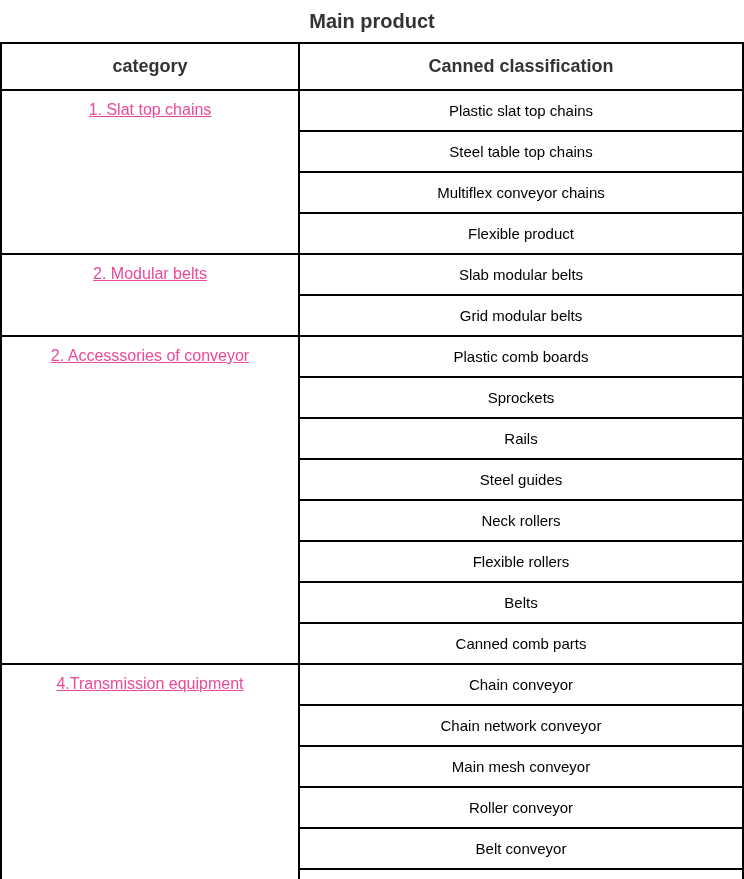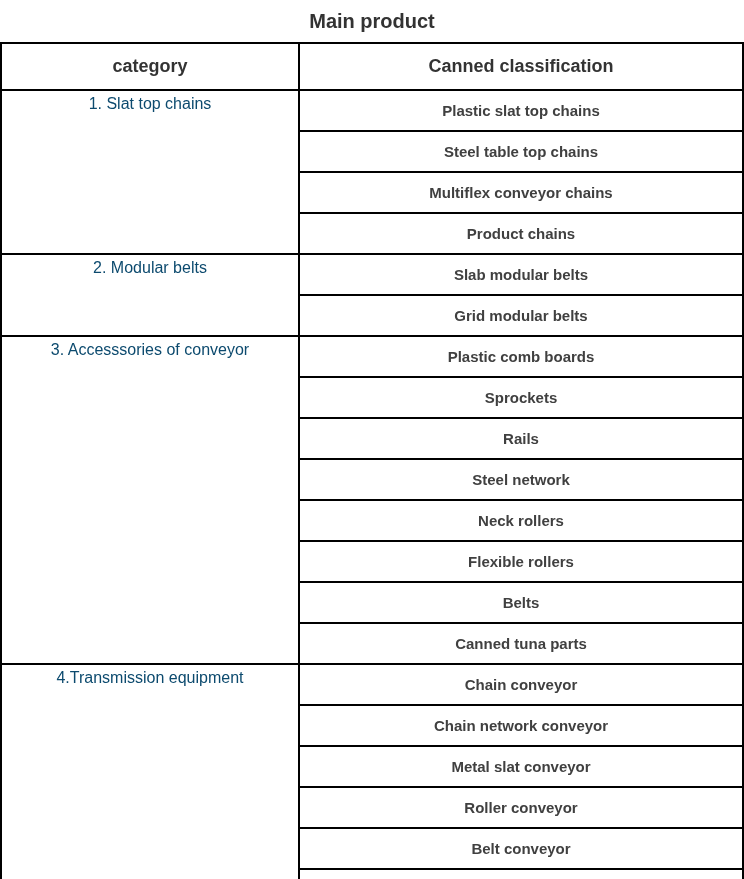--- a/index.html
+++ b/index.html
@@ -36,30 +36,31 @@
     white-space: nowrap;
   }
   .product-table th {
     height: 43px;
     font-size: 18px;
     font-weight: bold;
     color: #333333;
   }
   td.category-cell {
     vertical-align: top;
-    padding-top: 4px;
+    padding-top: 10px;
     font-size: 16px;
-    color: #0c4a6e;
+    color: #ec4899;
+    text-decoration: underline;
   }
   td.product-cell {
     height: 37px;
     font-size: 15px;
-    font-weight: bold;
+    font-weight: normal;
     vertical-align: middle;
-    color: #404040;
+    color: #000000;
   }
 </style>
 </head>
 <body>
 
 <div class="page-title">Main product</div>
 
 <table class="product-table">
   <colgroup>
     <col class="cat-col">
@@ -77,66 +78,66 @@
       <td class="category-cell" rowspan="4">1. Slat top chains</td>
       <td class="product-cell">Plastic slat top chains</td>
     </tr>
     <tr>
       <td class="product-cell">Steel table top chains</td>
     </tr>
     <tr>
       <td class="product-cell">Multiflex conveyor chains</td>
     </tr>
     <tr>
-      <td class="product-cell">Product chains</td>
+      <td class="product-cell">Flexible product</td>
     </tr>
 
     <tr>
       <td class="category-cell" rowspan="2">2. Modular belts</td>
       <td class="product-cell">Slab modular belts</td>
     </tr>
     <tr>
       <td class="product-cell">Grid modular belts</td>
     </tr>
 
     <tr>
-      <td class="category-cell" rowspan="8">3. Accesssories of conveyor</td>
+      <td class="category-cell" rowspan="8">2. Accesssories of conveyor</td>
       <td class="product-cell">Plastic comb boards</td>
     </tr>
     <tr>
       <td class="product-cell">Sprockets</td>
     </tr>
     <tr>
       <td class="product-cell">Rails</td>
     </tr>
     <tr>
-      <td class="product-cell">Steel network</td>
+      <td class="product-cell">Steel guides</td>
     </tr>
     <tr>
       <td class="product-cell">Neck rollers</td>
     </tr>
     <tr>
       <td class="product-cell">Flexible rollers</td>
     </tr>
     <tr>
       <td class="product-cell">Belts</td>
     </tr>
     <tr>
-      <td class="product-cell">Canned tuna parts</td>
+      <td class="product-cell">Canned comb parts</td>
     </tr>
 
     <tr>
       <td class="category-cell" rowspan="7">4.Transmission equipment</td>
       <td class="product-cell">Chain conveyor</td>
     </tr>
     <tr>
       <td class="product-cell">Chain network conveyor</td>
     </tr>
     <tr>
-      <td class="product-cell">Metal slat conveyor</td>
+      <td class="product-cell">Main mesh conveyor</td>
     </tr>
     <tr>
       <td class="product-cell">Roller conveyor</td>
     </tr>
     <tr>
       <td class="product-cell">Belt conveyor</td>
     </tr>
     <tr>
       <td class="product-cell">Upgrade conveyor</td>
     </tr>

